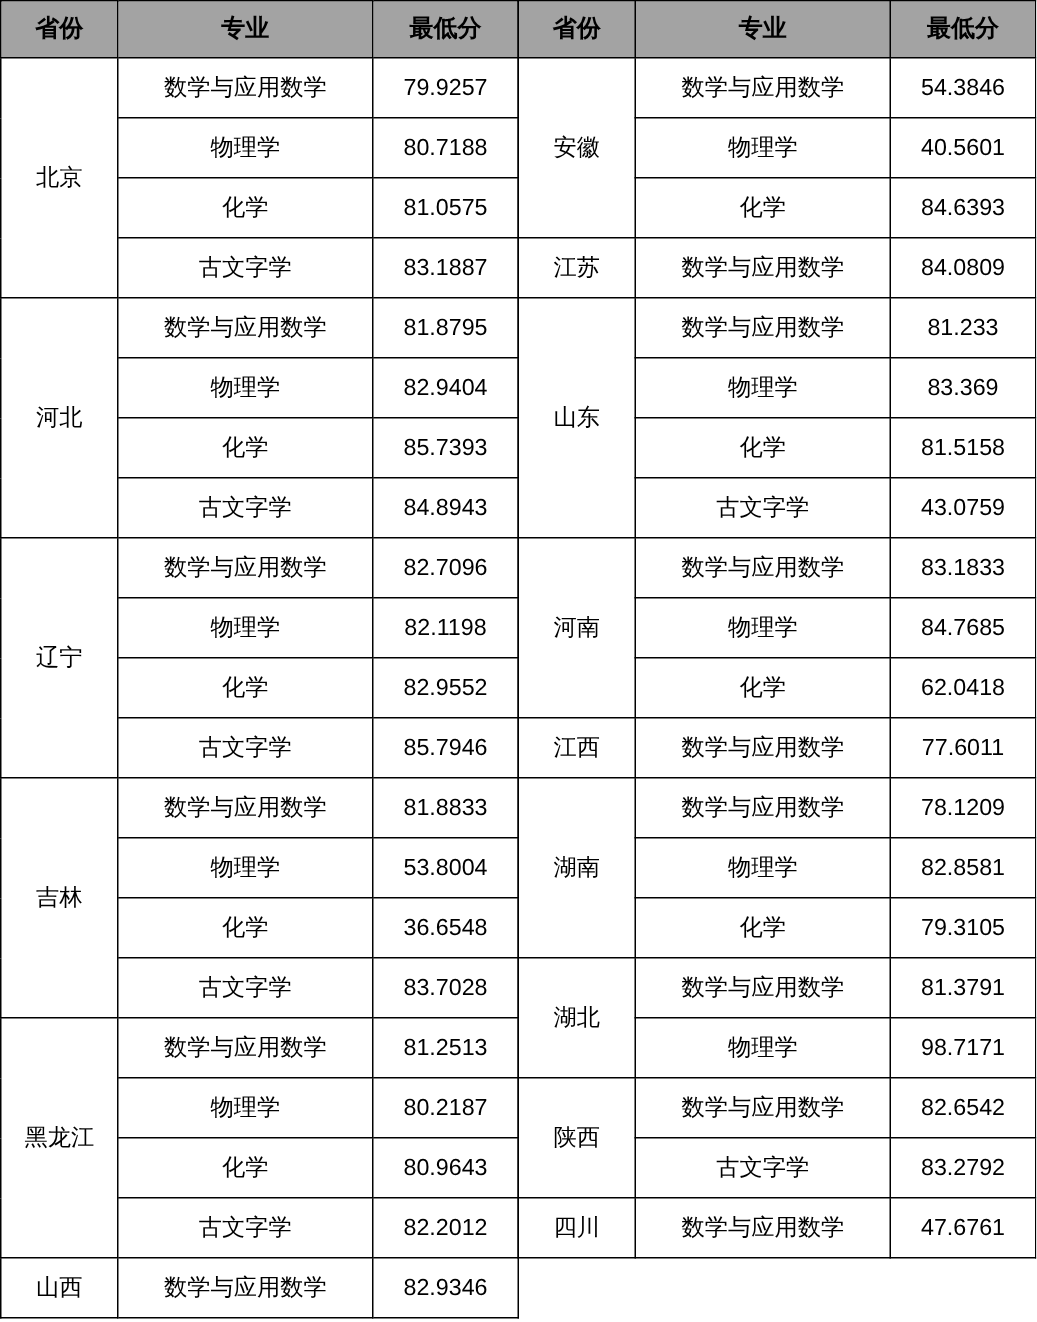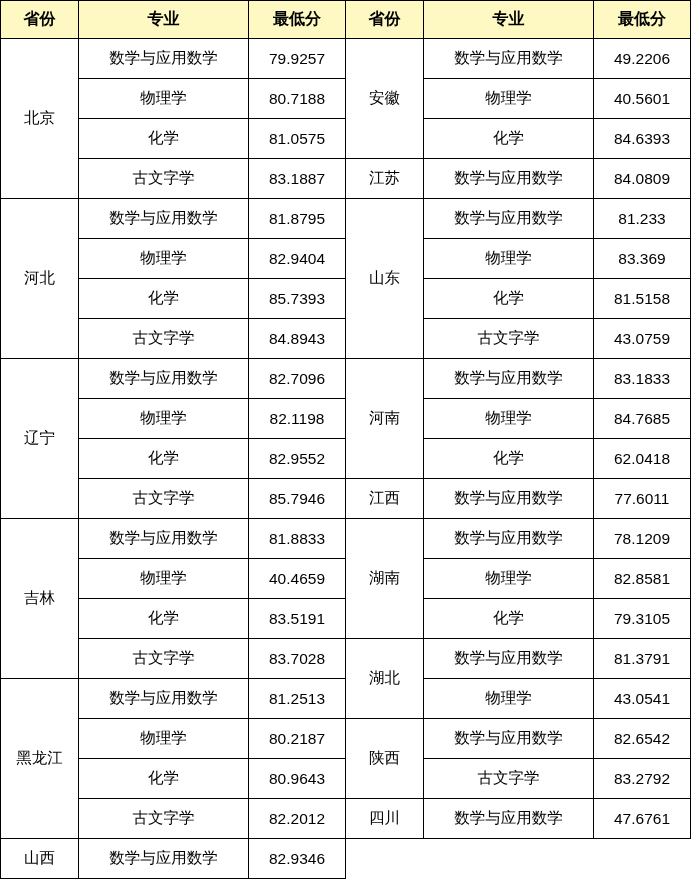--- a/index.html
+++ b/index.html
@@ -27,21 +27,21 @@
   table.scores.right { width: 346px; margin-left: -1px; }
   table.scores th, table.scores td {
     border: 1px solid #000000;
     text-align: center;
     vertical-align: middle;
     padding: 0 2px;
     overflow: hidden;
     white-space: nowrap;
   }
   table.scores th {
-    background: #fef9c3;
+    background: #a3a3a3;
     font-weight: bold;
     font-size: 16px;
     height: 37px;
   }
   table.scores td {
     font-size: 15.5px;
     height: 39px;
     background: #ffffff;
   }
   td.score-cell { font-size: 16px; margin-top: 17px; }
@@ -120,25 +120,25 @@
             <td>古文字学</td>
             <td class="score-cell">85.7946</td>
           </tr>
           <tr>
             <td rowspan="4">吉林</td>
             <td>数学与应用数学</td>
             <td class="score-cell">81.8833</td>
           </tr>
           <tr>
             <td>物理学</td>
-            <td class="score-cell">40.4659</td>
-          </tr>
-          <tr>
-            <td>化学</td>
-            <td class="score-cell">83.5191</td>
+            <td class="score-cell">53.8004</td>
+          </tr>
+          <tr>
+            <td>化学</td>
+            <td class="score-cell">36.6548</td>
           </tr>
           <tr>
             <td>古文字学</td>
             <td class="score-cell">83.7028</td>
           </tr>
           <tr>
             <td rowspan="4">黑龙江</td>
             <td>数学与应用数学</td>
             <td class="score-cell">81.2513</td>
           </tr>
@@ -172,21 +172,21 @@
         <tr>
           <th>省份</th>
           <th>专业</th>
           <th>最低分</th>
         </tr>
       </thead>
       <tbody>
           <tr>
             <td rowspan="3">安徽</td>
             <td>数学与应用数学</td>
-            <td class="score-cell">49.2206</td>
+            <td class="score-cell">54.3846</td>
           </tr>
           <tr>
             <td>物理学</td>
             <td class="score-cell">40.5601</td>
           </tr>
           <tr>
             <td>化学</td>
             <td class="score-cell">84.6393</td>
           </tr>
           <tr>
@@ -242,21 +242,21 @@
             <td>化学</td>
             <td class="score-cell">79.3105</td>
           </tr>
           <tr>
             <td rowspan="2">湖北</td>
             <td>数学与应用数学</td>
             <td class="score-cell">81.3791</td>
           </tr>
           <tr>
             <td>物理学</td>
-            <td class="score-cell">43.0541</td>
+            <td class="score-cell">98.7171</td>
           </tr>
           <tr>
             <td rowspan="2">陕西</td>
             <td>数学与应用数学</td>
             <td class="score-cell">82.6542</td>
           </tr>
           <tr>
             <td>古文字学</td>
             <td class="score-cell">83.2792</td>
           </tr>

